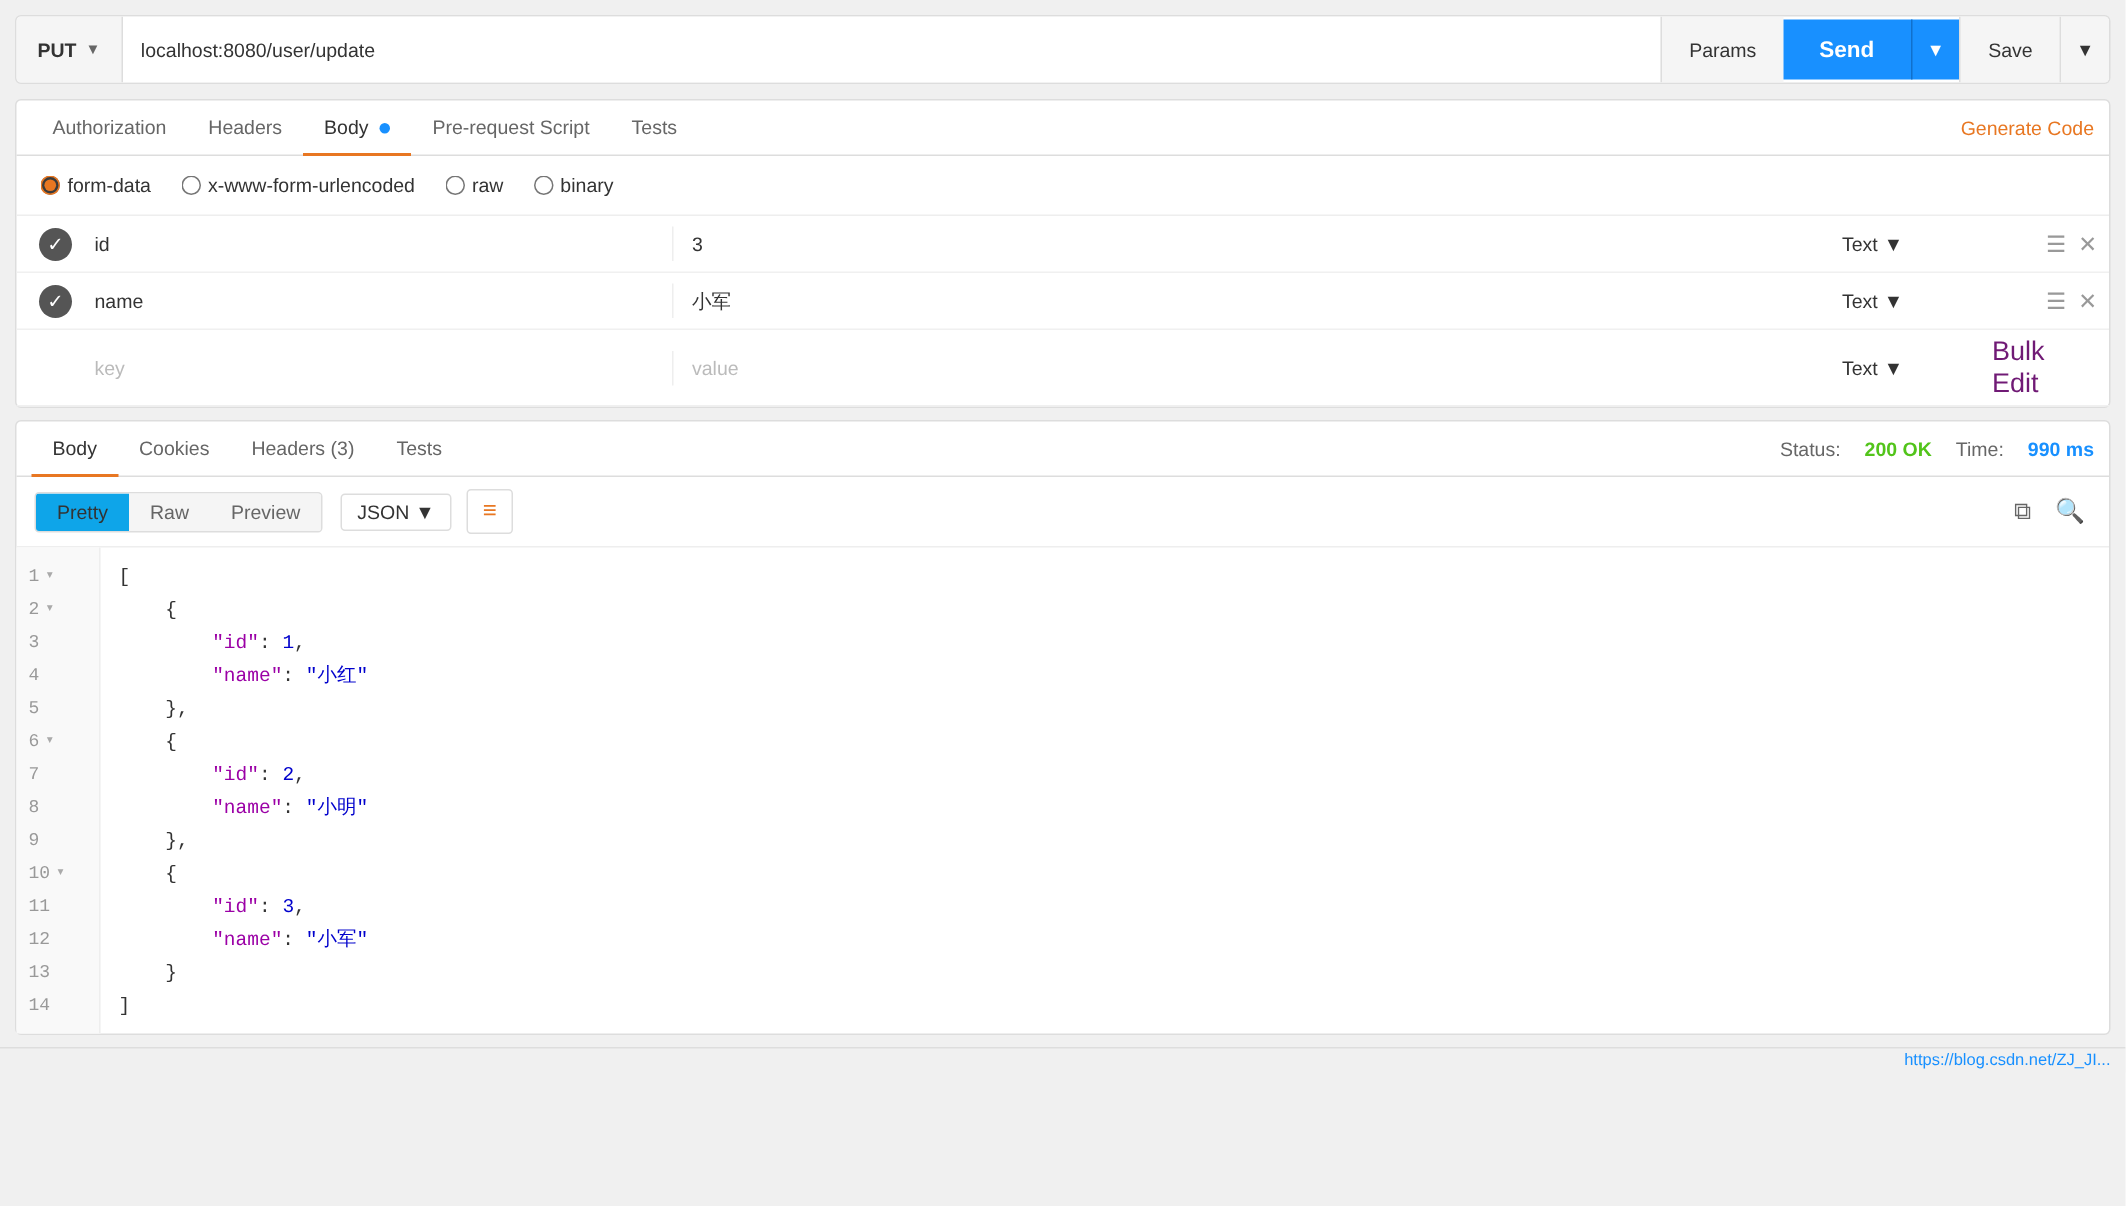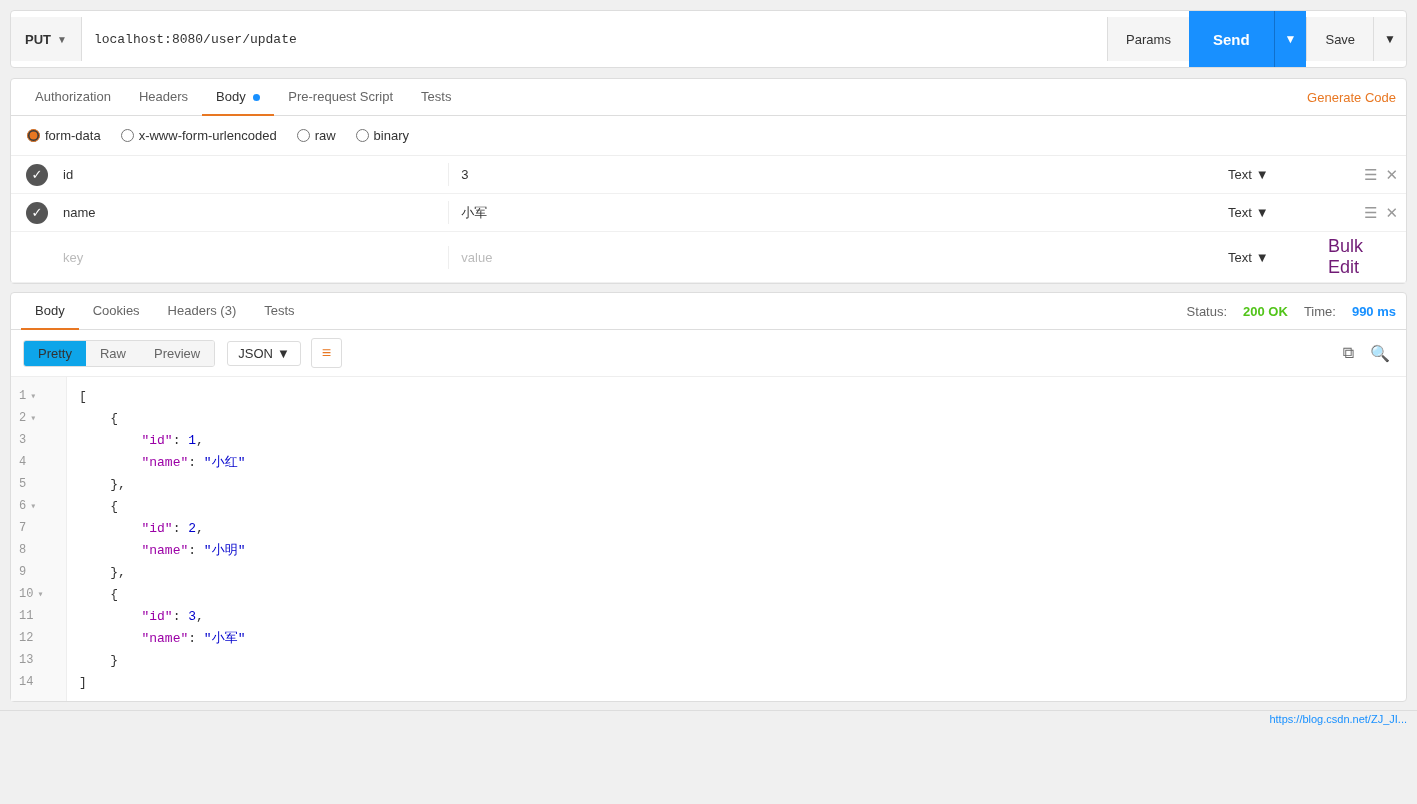--- a/index.html
+++ b/index.html
@@ -29,35 +29,34 @@
     }
     .method-select .chevron { font-size: 10px; color: #666; }
     .url-input {
       flex: 1;
       border: none;
       outline: none;
       padding: 0 12px;
       font-size: 13px;
       height: 44px;
       color: #333;
-      font-family: Liberation Mono, monospace;
     }
     .params-btn {
       padding: 0 18px;
       height: 44px;
       background: #f5f5f5;
       border: none;
       border-left: 1px solid #ddd;
       cursor: pointer;
       font-size: 13px;
       color: #333;
     }
     .send-btn-group {
       display: flex;
-      height: 56px;
+      height: 40px;
     }
     .send-btn {
       background: #1890ff;
       color: #fff;
       border: none;
       padding: 0 24px;
       font-size: 15px;
       font-weight: bold;
       cursor: pointer;
     }

